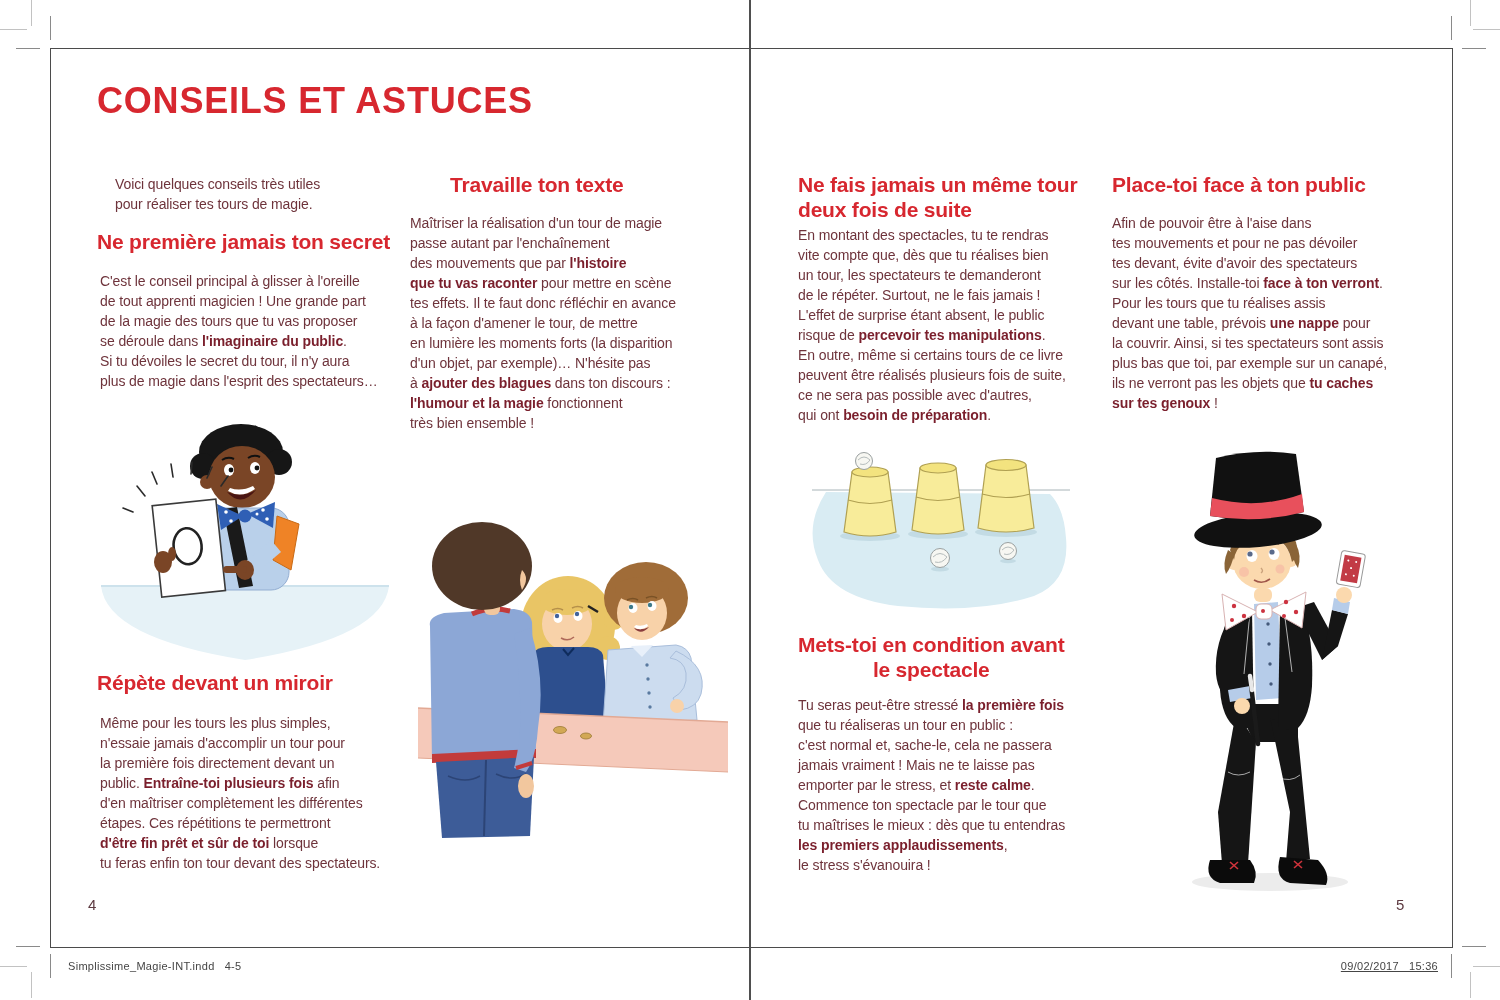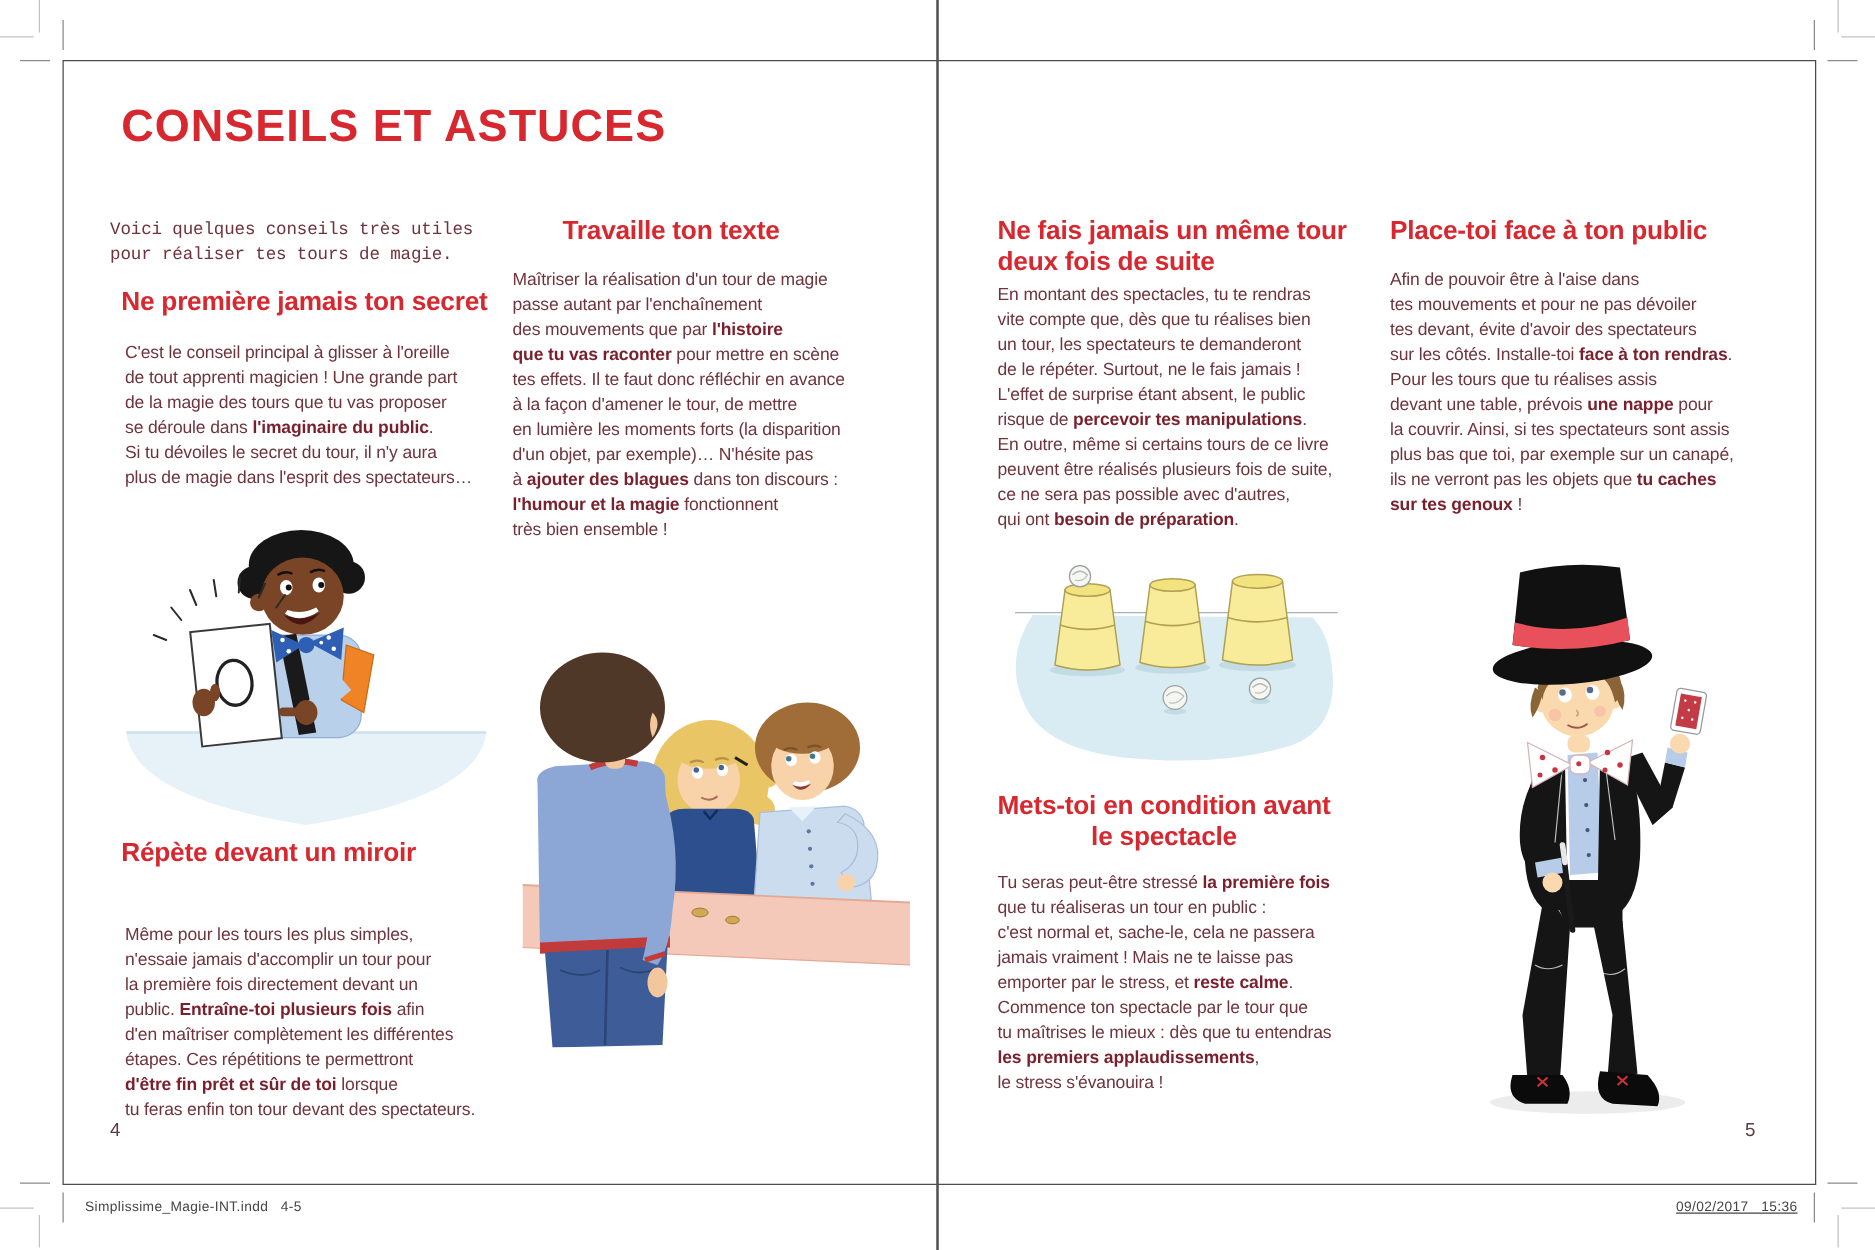--- a/index.html
+++ b/index.html
@@ -36,21 +36,21 @@
 <div class="abs mark light" style="left:0;top:966px;width:27px;height:1px;"></div>
 <div class="abs mark" style="left:50px;top:954px;width:1px;height:24px;"></div>
 <div class="abs mark" style="left:16px;top:946px;width:24px;height:1px;"></div>
 <div class="abs mark light" style="left:1470px;top:972px;width:1px;height:26px;"></div>
 <div class="abs mark light" style="left:1473px;top:966px;width:27px;height:1px;"></div>
 <div class="abs mark" style="left:1451px;top:954px;width:1px;height:24px;"></div>
 <div class="abs mark" style="left:1462px;top:946px;width:24px;height:1px;"></div>
 
 <div class="abs title" style="left:97px;top:80px;">CONSEILS ET ASTUCES</div>
 
-<div class="abs para" style="left:88px;top:174px;font-family:Liberation Mono, monospace;">Voici quelques conseils très utiles
+<div class="abs para" style="left:115px;top:174px;">Voici quelques conseils très utiles
 pour réaliser tes tours de magie.</div>
 
 <div class="abs h1" style="left:97px;top:229px;">Ne première jamais ton secret</div>
 <div class="abs para" style="left:100px;top:271px;"><span>C'est le conseil principal à glisser à l'oreille
 de tout apprenti magicien ! Une grande part
 de la magie des tours que tu vas proposer
 se déroule dans </span><span class="b">l'imaginaire du public</span><span>.
 Si tu dévoiles le secret du tour, il n'y aura
 plus de magie dans l'esprit des spectateurs…</span></div>
 
@@ -61,21 +61,21 @@
 que tu vas raconter</span><span> pour mettre en scène
 tes effets. Il te faut donc réfléchir en avance
 à la façon d'amener le tour, de mettre
 en lumière les moments forts (la disparition
 d'un objet, par exemple)… N'hésite pas
 à </span><span class="b">ajouter des blagues</span><span> dans ton discours :
 </span><span class="b">l'humour et la magie</span><span> fonctionnent
 très bien ensemble !</span></div>
 
 <div class="abs h1" style="left:97px;top:670px;">Répète devant un miroir</div>
-<div class="abs para" style="left:100px;top:713px;margin-top:24px;"><span>Même pour les tours les plus simples,
+<div class="abs para" style="left:100px;top:713px;"><span>Même pour les tours les plus simples,
 n'essaie jamais d'accomplir un tour pour
 la première fois directement devant un
 public. </span><span class="b">Entraîne-toi plusieurs fois</span><span> afin
 d'en maîtriser complètement les différentes
 étapes. Ces répétitions te permettront
 </span><span class="b">d'être fin prêt et sûr de toi</span><span> lorsque
 tu feras enfin ton tour devant des spectateurs.</span></div>
 
 <div class="abs pnum" style="left:88px;top:896px;">4</div>
 
@@ -215,21 +215,21 @@
 risque de </span><span class="b">percevoir tes manipulations</span><span>.
 En outre, même si certains tours de ce livre
 peuvent être réalisés plusieurs fois de suite,
 ce ne sera pas possible avec d'autres,
 qui ont </span><span class="b">besoin de préparation</span><span>.</span></div>
 
 <div class="abs h1" style="left:1112px;top:172px;">Place-toi face à ton public</div>
 <div class="abs para" style="left:1112px;top:213px;"><span>Afin de pouvoir être à l'aise dans
 tes mouvements et pour ne pas dévoiler
 tes devant, évite d'avoir des spectateurs
-sur les côtés. Installe-toi </span><span class="b">face à ton rendras</span><span>.
+sur les côtés. Installe-toi </span><span class="b">face à ton verront</span><span>.
 Pour les tours que tu réalises assis
 devant une table, prévois </span><span class="b">une nappe</span><span> pour
 la couvrir. Ainsi, si tes spectateurs sont assis
 plus bas que toi, par exemple sur un canapé,
 ils ne verront pas les objets que </span><span class="b">tu caches
 sur tes genoux</span><span> !</span></div>
 
 <div class="abs h1" style="left:798px;top:632px;text-align:center;">Mets-toi en condition avant
 le spectacle</div>
 <div class="abs para" style="left:798px;top:695px;"><span>Tu seras peut-être stressé </span><span class="b">la première fois</span><span>

